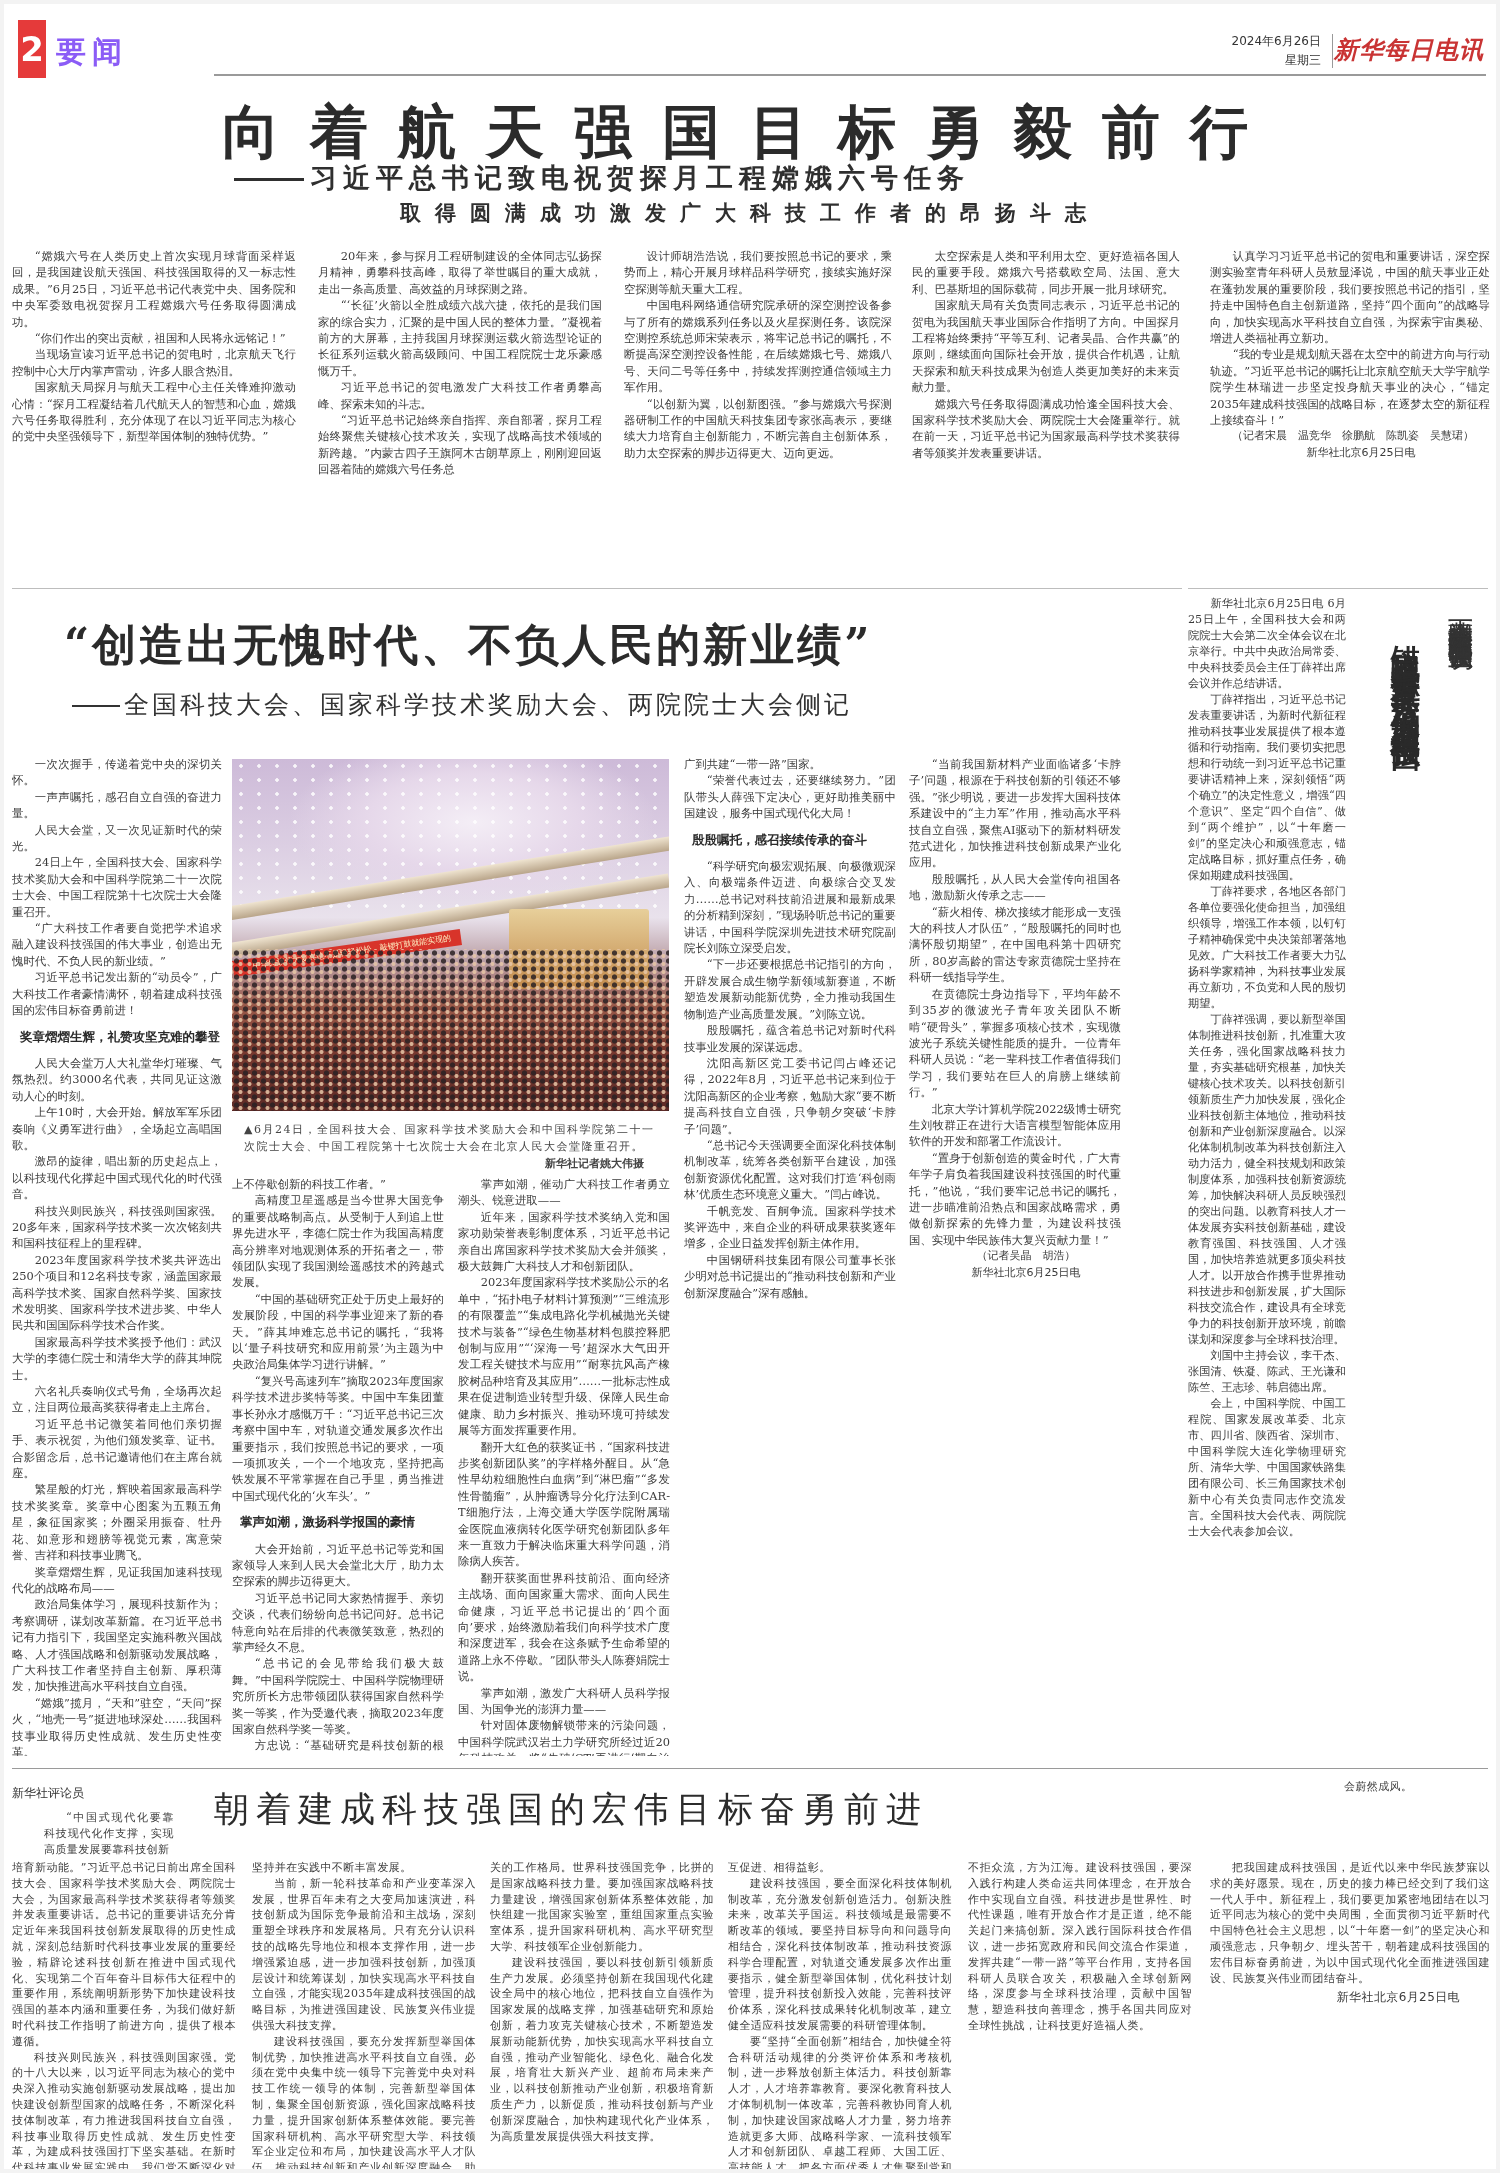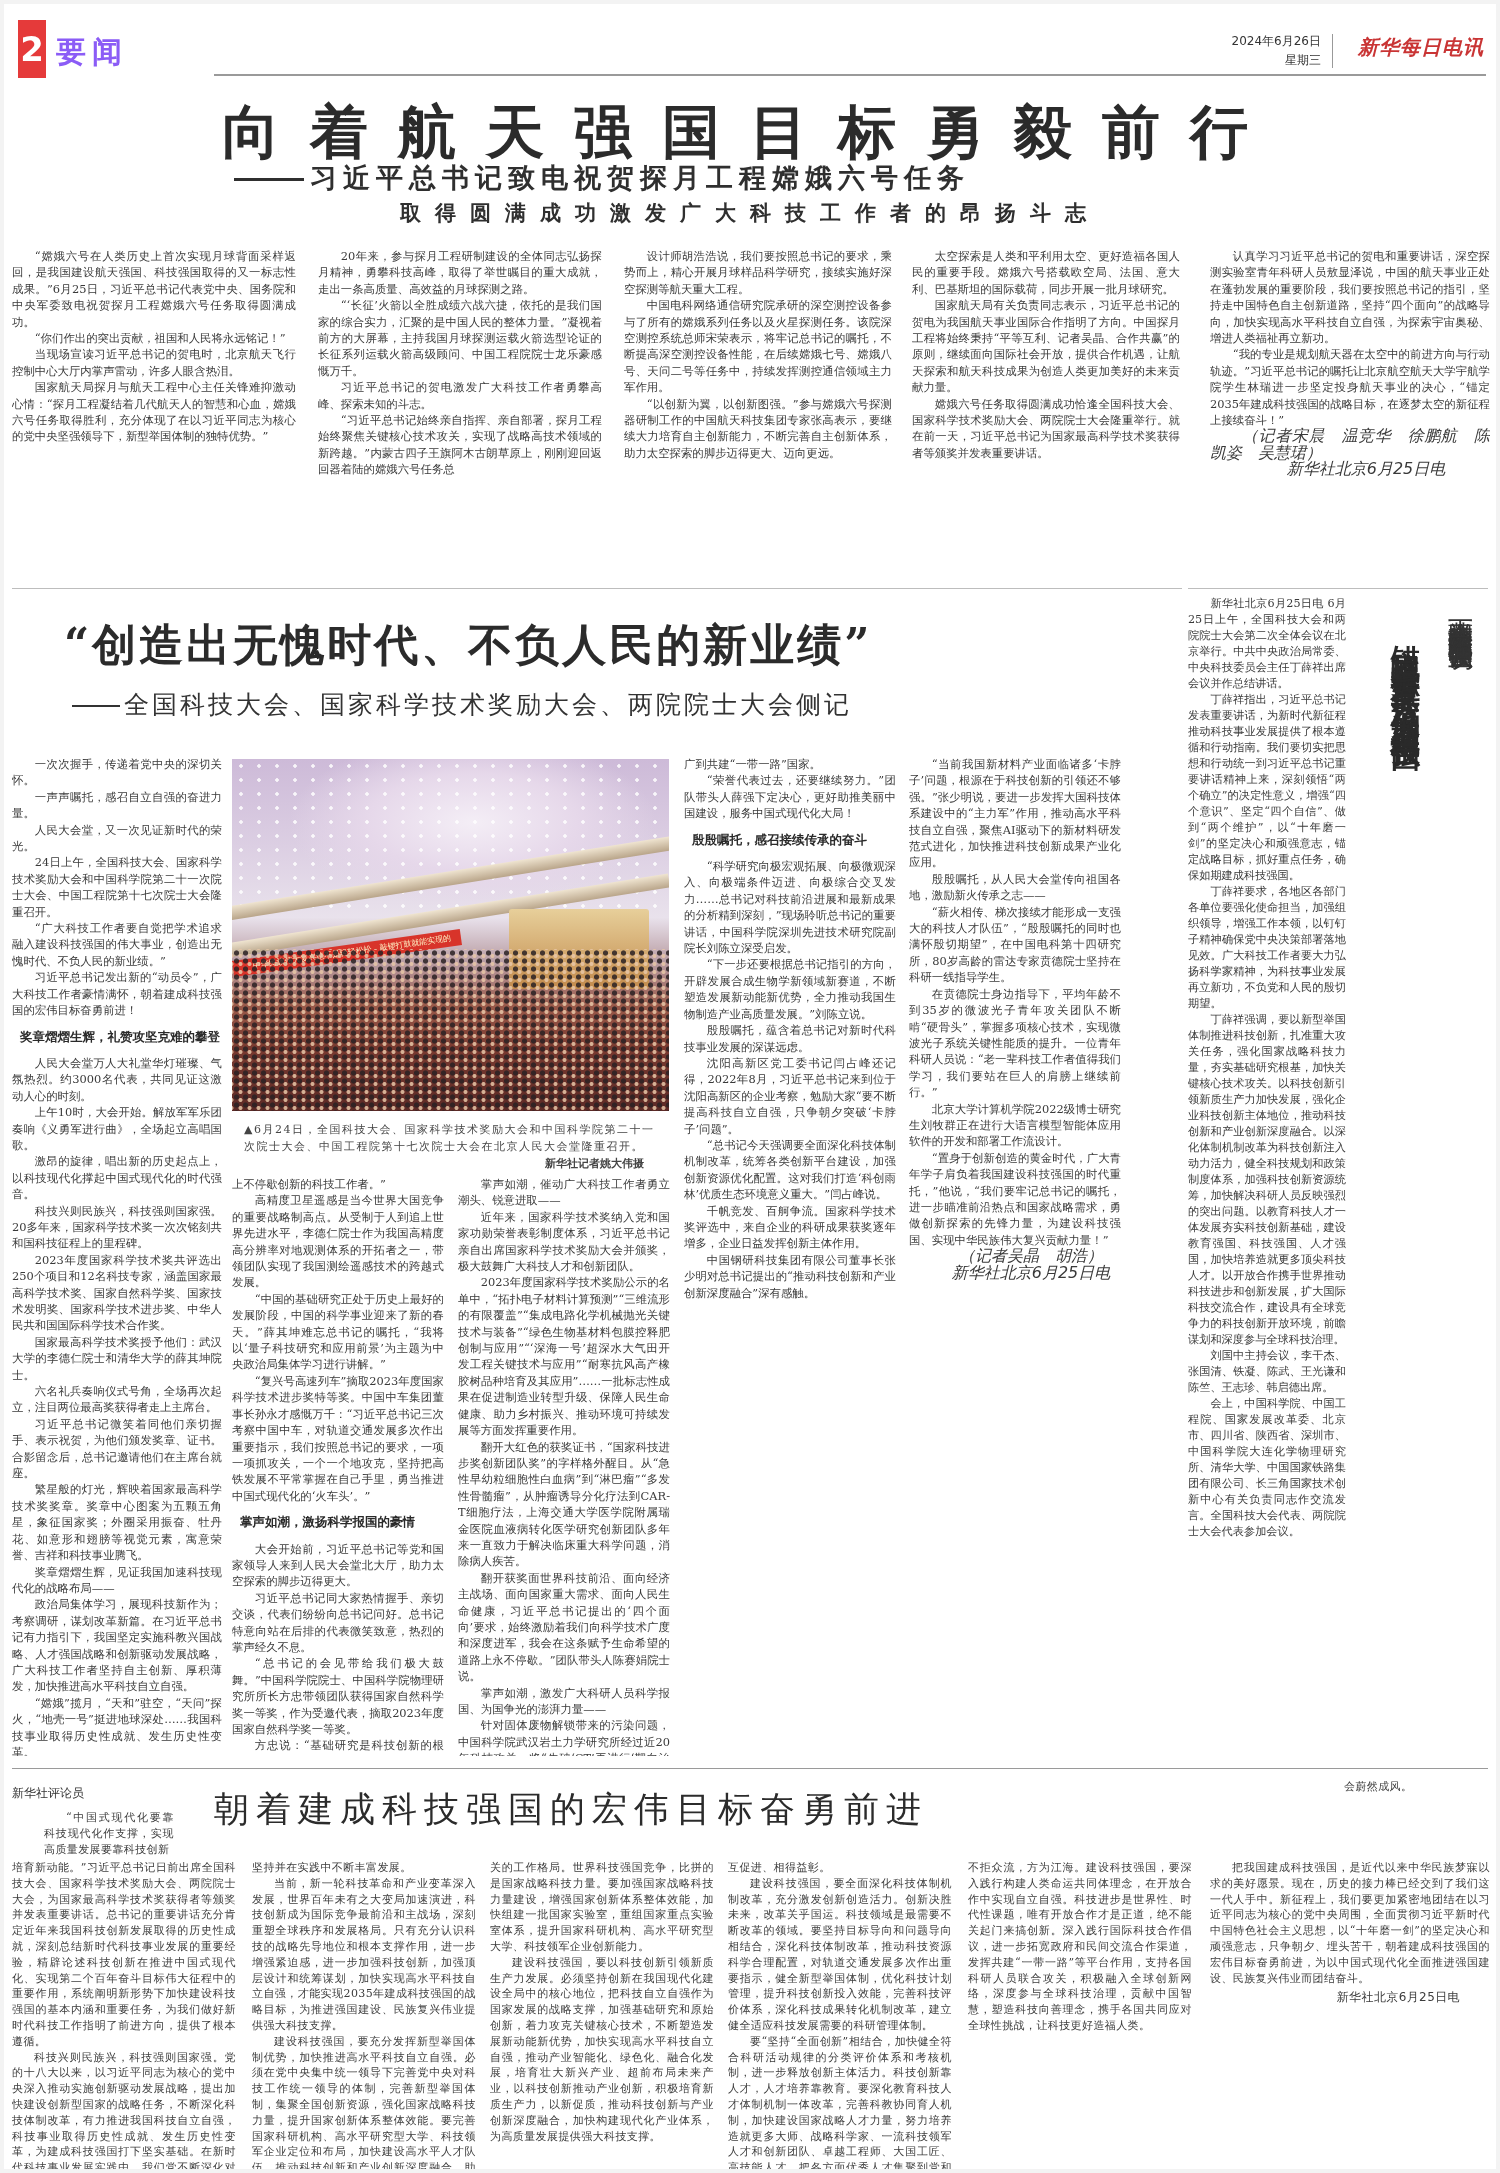--- a/index.html
+++ b/index.html
@@ -6,32 +6,32 @@
   html, body { width: 1500px; height: 2173px; background: #f3f3f3; overflow: hidden; }
   body { font-family: "DejaVu Serif", "Liberation Serif", serif; color: #2a2a2a; }
   .page { position: absolute; left: 4px; top: 4px; width: 1492px; height: 2165px; background: #fff; overflow: hidden; }
 
   
   .page-num { position: absolute; left: 14px; top: 16px; width: 28px; height: 58px; background: #e53a3a; color: #fff; font-family: "DejaVu Sans", sans-serif; font-weight: bold; font-size: 34px; line-height: 58px; text-align: center; }
   .section-name { position: absolute; left: 52px; top: 28px; color: #8b5cf6; font-size: 30px; font-weight: bold; letter-spacing: 6px; font-family: "DejaVu Serif", serif; }
   .mast-rule { position: absolute; left: 210px; right: 10px; top: 70px; height: 2px; background: #9a9a9a; }
   .mast-date { position: absolute; right: 175px; top: 28px; text-align: right; font-family: "DejaVu Sans", sans-serif; font-size: 12px; line-height: 19px; color: #333; }
   .mast-sep { position: absolute; right: 163px; top: 30px; width: 1px; height: 34px; background: #999; }
-  .mast-logo { position: absolute; right: 12px; top: 30px; color: #c93434; font-size: 20px; font-weight: bold; font-style: italic; font-family: "DejaVu Serif", serif; letter-spacing: 1px; }
+  .mast-logo { position: absolute; right: 12px; top: 30px; color: #c93434; font-size: 24px; font-weight: bold; font-style: italic; font-family: "DejaVu Serif", serif; letter-spacing: 1px; }
 
   
   .h1 { position: absolute; left: 0; width: 1492px; top: 90px; text-align: center; font-size: 58px; font-weight: bold; letter-spacing: 30px; color: #2b2b2b; font-family: "DejaVu Serif", serif; }
   .h1-sub { position: absolute; left: 230px; top: 156px; font-family: "DejaVu Sans", sans-serif; font-weight: bold; font-size: 27px; letter-spacing: 6px; color: #2f2f2f; }
   .h1-sub .dash { display: inline-block; width: 70px; height: 3px; background: #2f2f2f; vertical-align: middle; margin-right: 6px; }
   .h1-sub2 { position: absolute; left: 0; width: 1492px; top: 195px; text-align: center; font-family: "DejaVu Sans", sans-serif; font-weight: bold; font-size: 21px; letter-spacing: 14px; color: #2f2f2f; }
 
   .col { position: absolute; font-size: 11.4px; line-height: 16.4px; color: #3a3a3a; text-align: justify; overflow: hidden; }
   .col p { text-indent: 2em; }
   .col p.noindent { text-indent: 0; }
-  .byline { font-family: "DejaVu Sans", sans-serif; font-size: 16px; font-style: italic; }
+  .byline { font-family: "DejaVu Sans", sans-serif; font-size: 11px; }
 
   
   .rule-h { position: absolute; height: 1px; background: #bdbdbd; }
   .h2 { position: absolute; left: 60px; top: 612px; font-size: 44px; font-weight: bold; letter-spacing: 3px; color: #2b2b2b; font-family: "DejaVu Serif", serif; }
   .h2-sub { position: absolute; left: 68px; top: 684px; font-family: "DejaVu Sans", sans-serif; font-size: 25px; letter-spacing: 3px; color: #333; }
   .h2-sub .dash { display: inline-block; width: 48px; height: 2px; background: #333; vertical-align: middle; margin-right: 4px; }
 
   .subhead { font-family: "DejaVu Sans", sans-serif; font-weight: bold; font-size: 12.5px; margin: 10px 0 10px 8px; text-indent: 0 !important; color: #2a2a2a; }
 
   .photo { position: absolute; left: 228px; top: 755px; width: 437px; height: 352px; overflow: hidden;

